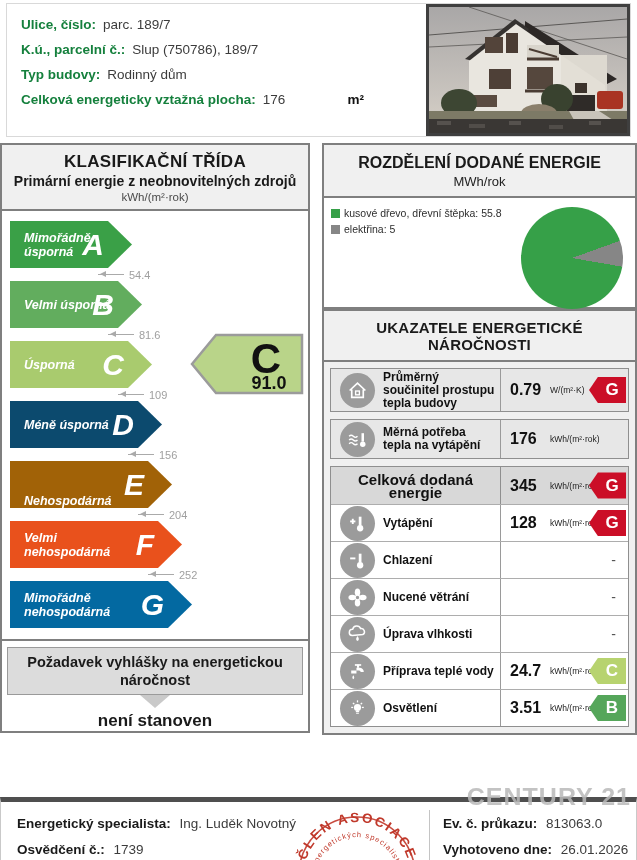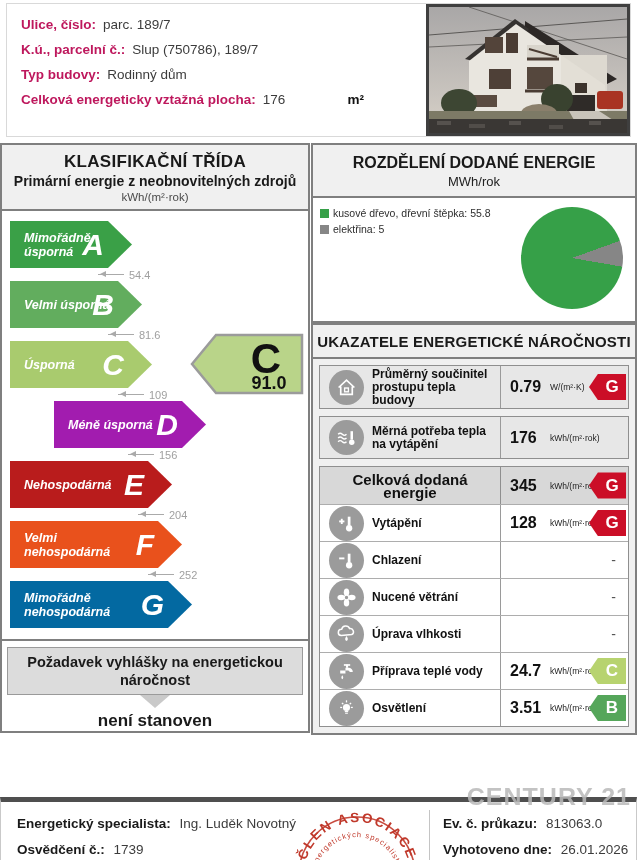--- a/index.html
+++ b/index.html
@@ -14,28 +14,28 @@
   .hdr-title {
     font-size:25px; font-weight:bold; letter-spacing:.5px; padding-top:4px;
     background:linear-gradient(#e2e2e2, #fafafa); color:#1d1d1b;
   }
   .hdr-sub { font-size:10.5px; font-weight:bold; color:#9a9a9a; padding:6px 0 4px; }
 
   
   .info-row { display:flex; margin:3px 6px 6px 6px; border:1px solid #d9d9d9; height:134px; }
   .info-panel { flex:1; padding:8px 0 0 14px; }
   .info-line { display:flex; align-items:baseline; font-size:13.5px; line-height:25px; }
-  .info-line .lbl { font-weight:bold; color:#be185d; margin-right:7px; white-space:nowrap; }
+  .info-line .lbl { font-weight:bold; color:#15803d; margin-right:7px; white-space:nowrap; }
   .info-line .val { color:#3c3c3c; }
   .info-line .unit { color:#111; font-weight:bold; margin-left:auto; margin-right:62px; }
   .photo-box { width:204px; height:132px; border:3px solid #3f3f3f; background:#b9b7b4; flex:none; }
   .photo-box svg { display:block; }
 
   
-  .main { display:flex; gap:1px; margin-top:4px; height:592px; }
+  .main { display:flex; gap:12px; margin-top:4px; height:592px; }
   .panel { border:2px solid #7f7f7f; background:#fff; }
   .panel-hd { background:#f0f0f0; border-bottom:2px solid #7f7f7f; text-align:center; }
 
   
   .left-col { width:310px; flex:none; display:flex; flex-direction:column; }
   .class-panel { height:590px; display:flex; flex-direction:column; }
   .class-hd { padding:7px 4px 6px; }
   .class-hd .t1 { font-size:17px; font-weight:bold; letter-spacing:.3px; }
   .class-hd .t2 { font-size:14px; font-weight:bold; margin-top:1px; }
   .class-hd .t3 { font-size:11.5px; color:#4a4a4a; margin-top:2px; }
@@ -261,32 +261,32 @@
               <span class="albl">Úsporná</span>
               <span class="altr">C</span>
             </div>
           </div>
           <div class="thr" style="margin-left:116px">
             <span class="tline"></span>
             <span>109</span>
           </div>
 
           <div class="class-row">
-            <div class="class-arrow" style="width: 152px; background: #a21caf; margin-left: 44px;">
+            <div class="class-arrow" style="width: 152px; background: #0c4a6e;">
               <span class="albl">Méně úsporná</span>
               <span class="altr">D</span>
             </div>
           </div>
           <div class="thr" style="margin-left:126px">
             <span class="tline"></span>
             <span>156</span>
           </div>
 
           <div class="class-row">
-            <div class="class-arrow" style="width: 162px; background: #b91c1c;">
+            <div class="class-arrow" style="width: 162px; background: #a16207; align-items: flex-end;">
               <span class="albl">Nehospodárná</span>
               <span class="altr">E</span>
             </div>
           </div>
           <div class="thr" style="margin-left:136px">
             <span class="tline"></span>
             <span>204</span>
           </div>
 
           <div class="class-row">

